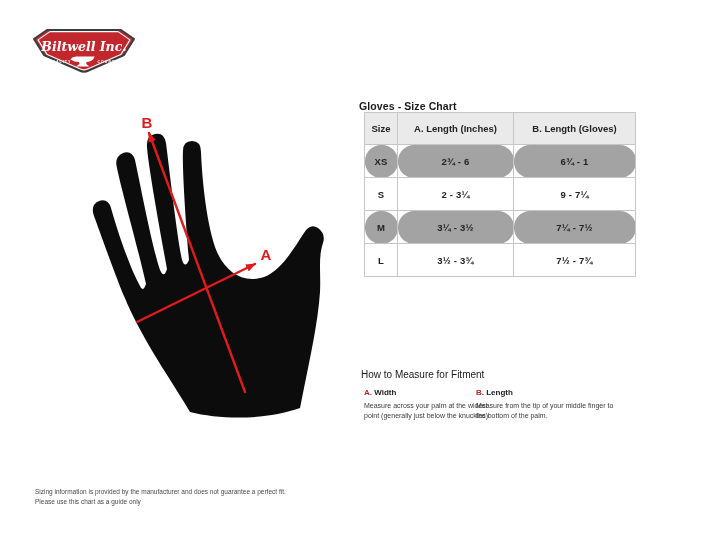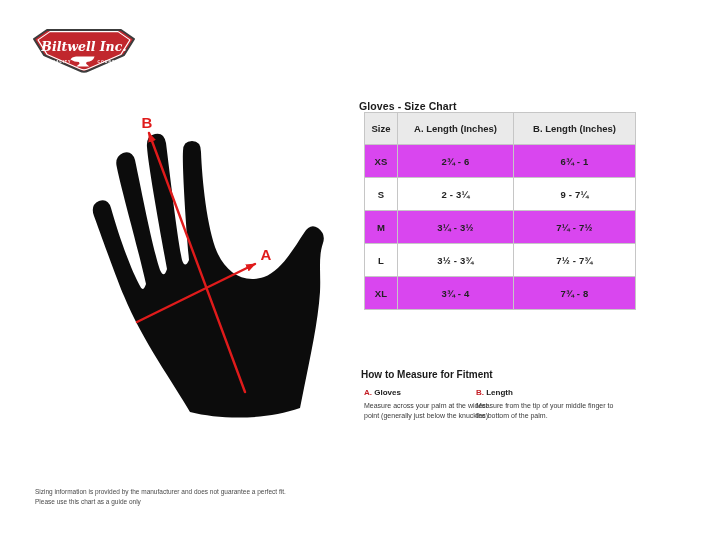--- a/index.html
+++ b/index.html
@@ -28,25 +28,25 @@
     color:#222;padding:0;
   }
   .size-table th{
     background:#eaeaea;
     font-size:9.5px;font-weight:700;height:31px;
   }
   .size-table td{
     font-size:9.5px;font-weight:700;height:32px;
     background:#ffffff;letter-spacing:.2px;
   }
-  .size-table tr.alt td{background:#d946ef;}
+  .size-table tr.alt td{background:#a3a3a3;border-radius:16px;}
 
   .measure-title{
     left:361px;top:369px;
-    font-size:10px;font-weight:700;color:#1a1a1a;
+    font-size:10px;font-weight:400;color:#1a1a1a;
   }
   .measure-col{top:388px;}
   .measure-col.a{left:364px;width:136px;}
   .measure-col.b{left:476px;width:142px;}
   .measure-head{font-size:8px;font-weight:700;color:#1a1a1a;}
   .measure-key{color:#c41e25;}
   .measure-body{
     margin-top:4px;font-size:7px;line-height:1.45;color:#3a3a3a;
   }
 
@@ -119,21 +119,21 @@
 <table class="abs size-table">
   <colgroup>
     <col style="width:33px">
       <col style="width:116px">
       <col style="width:122px">
   </colgroup>
   <thead>
     <tr>
       <th>Size</th>
       <th>A. Length (Inches)</th>
-      <th>B. Length (Inches)</th>
+      <th>B. Length (Gloves)</th>
     </tr>
   </thead>
   <tbody>
     <tr class="alt">
       <td>XS</td>
       <td>2¾ - 6</td>
       <td>6¾ - 1</td>
     </tr>
     <tr>
       <td>S</td>
@@ -143,34 +143,29 @@
     <tr class="alt">
       <td>M</td>
       <td>3¼ - 3½</td>
       <td>7¼ - 7½</td>
     </tr>
     <tr>
       <td>L</td>
       <td>3½ - 3¾</td>
       <td>7½ - 7¾</td>
     </tr>
-    <tr class="alt">
-      <td>XL</td>
-      <td>3¾ - 4</td>
-      <td>7¾ - 8</td>
-    </tr>
   </tbody>
 </table>
 
 <div class="abs measure-title">How to Measure for Fitment</div>
 
 <div class="abs measure-col a">
   <div class="measure-head">
     <span class="measure-key">A.</span>
-    <span>Gloves</span>
+    <span>Width</span>
   </div>
   <div class="measure-body">Measure across your palm at the widest point (generally just below the knuckles).</div>
 </div>
 
 <div class="abs measure-col b">
   <div class="measure-head">
     <span class="measure-key">B.</span>
     <span>Length</span>
   </div>
   <div class="measure-body">Measure from the tip of your middle finger to the bottom of the palm.</div>

